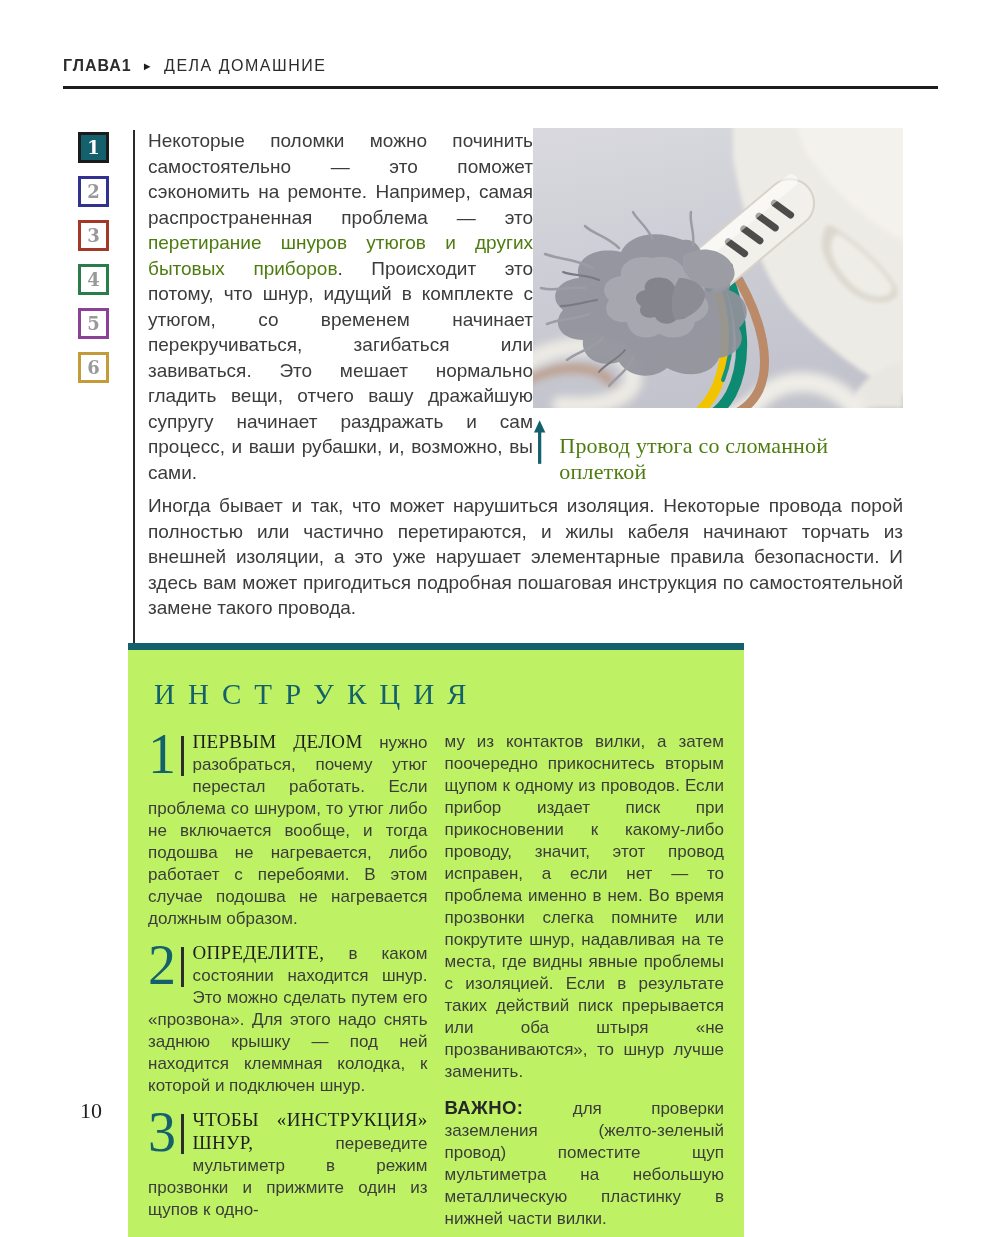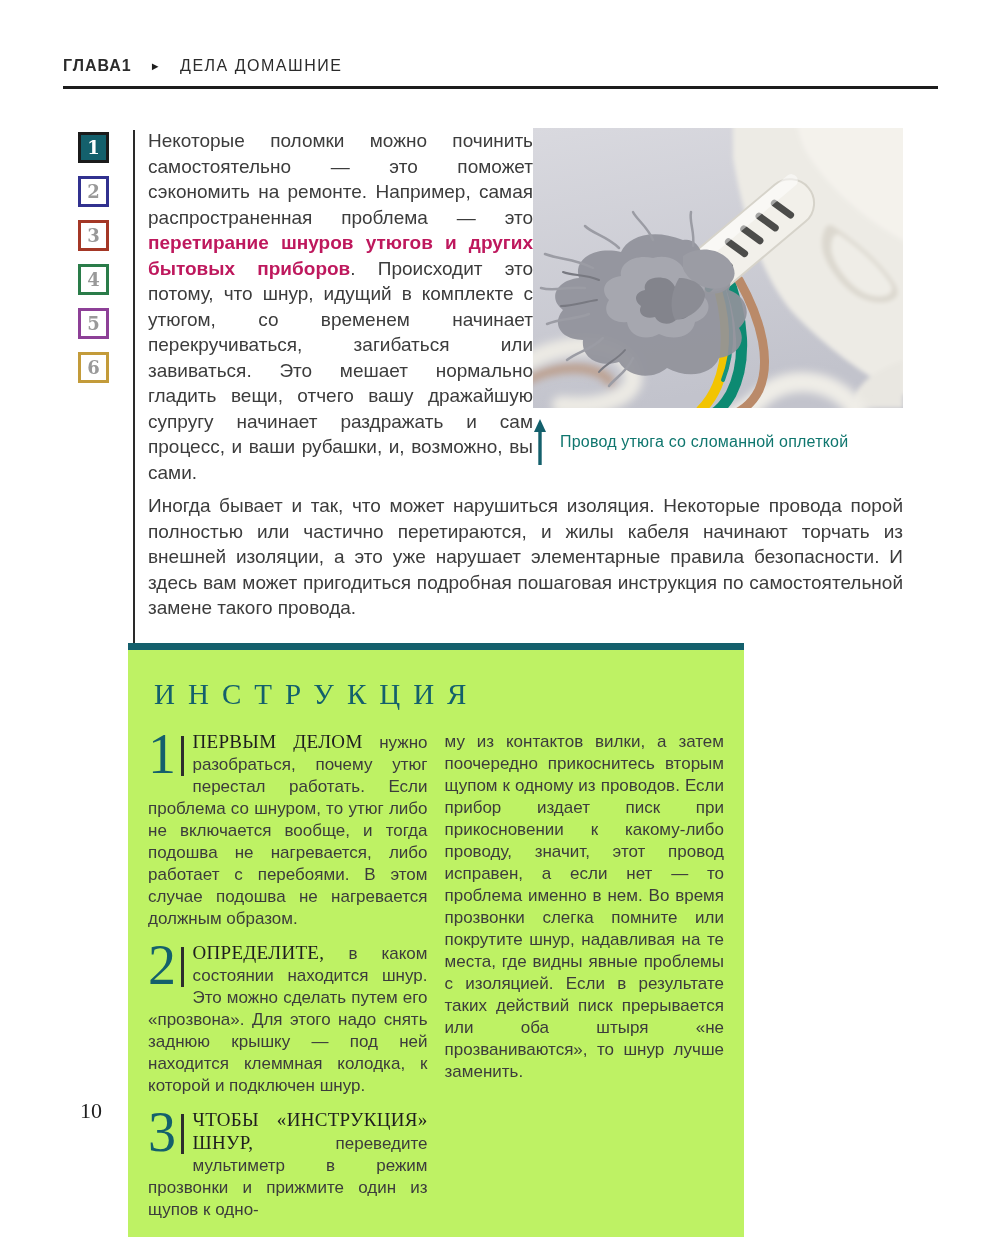--- a/index.html
+++ b/index.html
@@ -1,43 +1,43 @@
 <!DOCTYPE html>
 <html><head>
 <meta charset="utf-8">
 <style>
   html,body{margin:0;padding:0;background:#ffffff;}
   .page{position:relative;width:1000px;height:1237px;background:#fff;overflow:hidden;
         font-family:"Liberation Sans",sans-serif;color:#3c3c3c;}
 
   
-  .header{position:absolute;left:63px;top:57px;display:flex;align-items:center;gap:18px;
+  .header{position:absolute;left:63px;top:57px;display:flex;align-items:center;gap:10px;
           font-size:16px;letter-spacing:1.5px;color:#2b2b2b;justify-content:space-between;}
   .header .chapter{font-weight:700;letter-spacing:1px;}
   .header .arrow{font-size:11px;line-height:1;margin-top:1px;color:#1d1d1d;}
   .header-rule{position:absolute;left:63px;top:86px;width:875px;height:3px;background:#1d1d1d;}
 
   
   .chapter-nav{position:absolute;left:78px;top:132px;display:flex;flex-direction:column;gap:13px;}
   .nav-box{box-sizing:border-box;width:31px;height:31px;border:3px solid #999;background:#fff;
            display:flex;align-items:center;justify-content:center;
            font-family:"DejaVu Serif",serif;font-weight:700;font-size:18px;color:#999;}
 
   .vline{position:absolute;left:133px;top:130px;width:2px;height:1032px;background:#2a2a2a;}
 
   
   .article{position:absolute;left:148px;top:128px;width:755px;}
   .photo-figure{float:right;width:370px;margin:0 0 8px 21px;}
   .photo{width:370px;height:280px;display:block;}
   .photo-caption{margin-top:10px;display:flex;align-items:flex-start;gap:13px;height:48px;}
-  .caption-text{font-family:Liberation Sans, sans-serif;font-size:16px;color:#0f766e;
+  .caption-text{font-family:Liberation Serif, serif;font-size:22px;color:#4d7c0f;
                 padding-top:15px;letter-spacing:0.2px;}
   .para1,.para2{margin:0;text-align:justify;font-size:19px;line-height:25.5px;}
   .para2{margin-top:8px;}
-  .bold-lead{font-weight:700;color:#be185d;}
+  .bold-lead{font-weight:400;color:#4d7c0f;}
 
   
   .instruction{clear:both;margin:22px 0 0 -20px;width:616px;box-sizing:border-box;
                border-top:7px solid #14606c;background:#bef264;padding:20px 20px 24px;}
   .instruction h2{margin:8px 0 20px 6px;font-family:"Liberation Serif",serif;font-weight:400;
                   font-size:29px;letter-spacing:13px;color:#14606c;}
   .cols{display:flex;gap:17px;}
   .col{width:50%;box-sizing:border-box;}
   .step,.cont,.important{margin:0 0 12px;text-align:justify;font-size:17px;line-height:22px;}
   .cont{margin-bottom:14px;}
@@ -195,19 +195,23 @@
           <p class="step">
             <span class="stepcap">
                 <span class="stepnum">3</span>
                 <span class="stepbar"></span>
               </span><span class="steplead">ЧТОБЫ «ИНСТРУКЦИЯ» ШНУР,</span>
             <span>переведите мультиметр в режим прозвонки и прижмите один из щупов к одно-</span>
           </p>
         </div>
         <div class="col">
           <p class="cont">му из контактов вилки, а затем поочередно прикоснитесь вторым щупом к одному из проводов. Если прибор издает писк при прикосновении к какому-либо проводу, значит, этот провод исправен, а если нет — то проблема именно в нем. Во время прозвонки слегка помните или покрутите шнур, надавливая на те места, где видны явные проблемы с изоляцией. Если в результате таких действий писк прерывается или оба штыря «не прозваниваются», то шнур лучше заменить.</p>
+          <p class="important">
+            <span class="important-label">ВАЖНО:</span>
+            <span>для проверки заземления (желто-зеленый провод) поместите щуп мультиметра на небольшую металлическую пластинку в нижней части вилки.</span>
+          </p>
         </div>
       </div>
     </section>
   </main>
 
   <div class="page-number">10</div>
 </div>
 
 </body></html>

